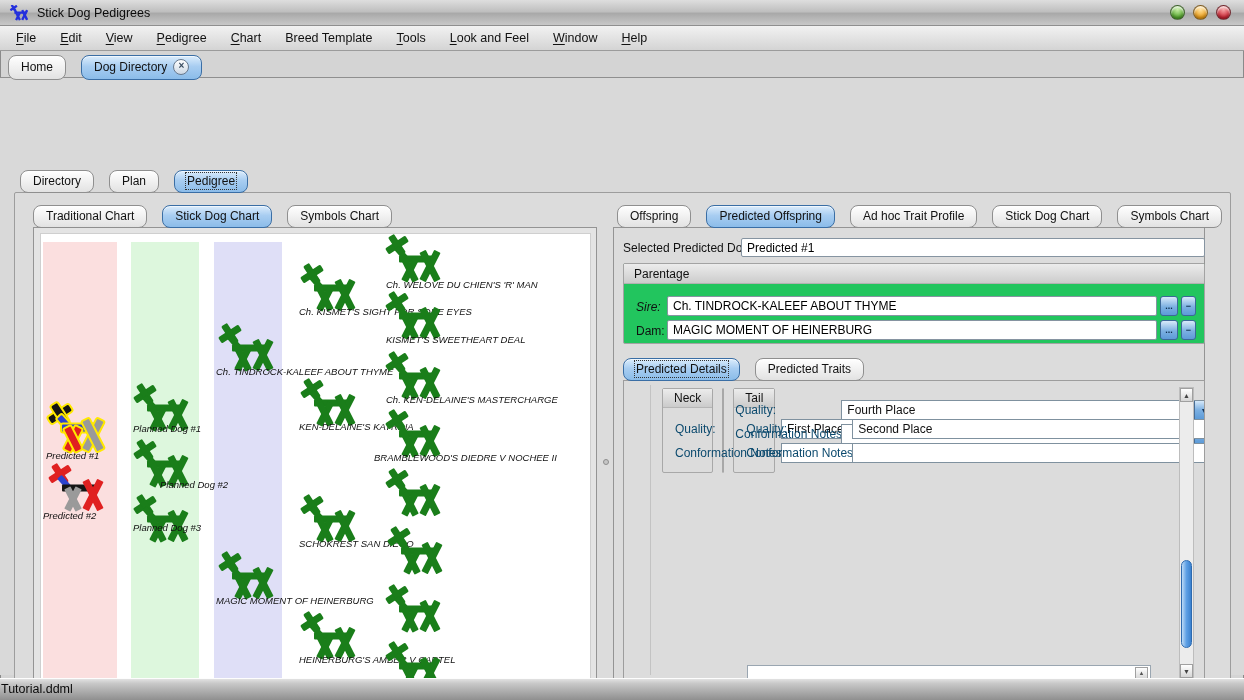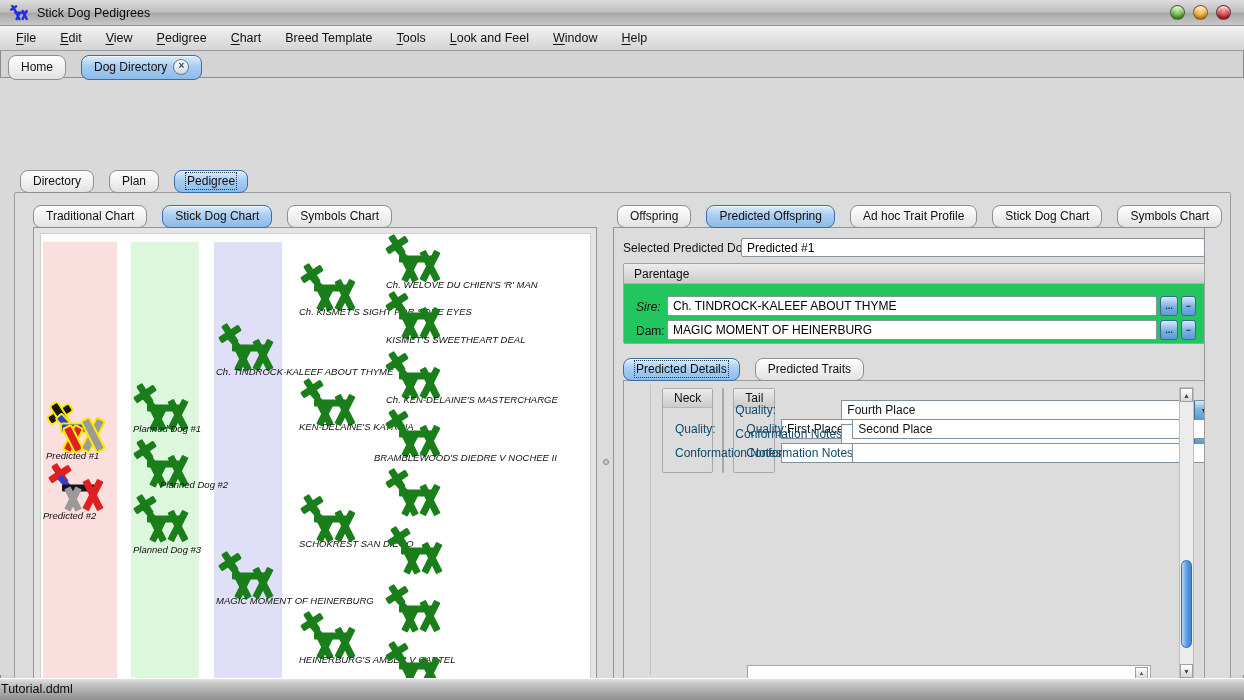--- a/index.html
+++ b/index.html
@@ -253,21 +253,21 @@
           <use href="#dogsym"></use>
         </svg>
         <div class="dog-label" style="left: 92px; top: 189px;">Planned Dog #1</div>
         <svg viewBox="0 0 64 48" class="dog" style="left: 91px; top: 207px;">
           <use href="#dogsym"></use>
         </svg>
         <div class="dog-label" style="left: 92px; top: 245px; margin-left: 27px;">Planned Dog #2</div>
         <svg viewBox="0 0 64 48" class="dog" style="left: 91px; top: 262px;">
           <use href="#dogsym"></use>
         </svg>
-        <div class="dog-label" style="left: 92px; top: 310px; font-style: italic;">Planned Dog #3</div>
+        <div class="dog-label" style="left: 92px; top: 288px; font-style: italic;">Planned Dog #3</div>
         <svg viewBox="0 0 64 48" class="dog" style="left: 6px; top: 171px; --c1: #151515; --c2: #2d43cf; --c3: #2d43cf; --c4: #e02020; --c5: #9a9a9a; --ol: #ffe900;">
           <use href="#dogsym"></use>
         </svg>
         <div class="dog-label" style="left: 5px; top: 216px;">Predicted #1</div>
         <svg viewBox="0 0 64 48" class="dog" style="left: 6px; top: 231px; --c1: #e02020; --c2: #2d43cf; --c3: #151515; --c4: #9a9a9a; --c5: #e02020;">
           <use href="#dogsym"></use>
         </svg>
         <div class="dog-label" style="left: 2px; top: 276px;">Predicted #2</div>
       </div>
   </div>

